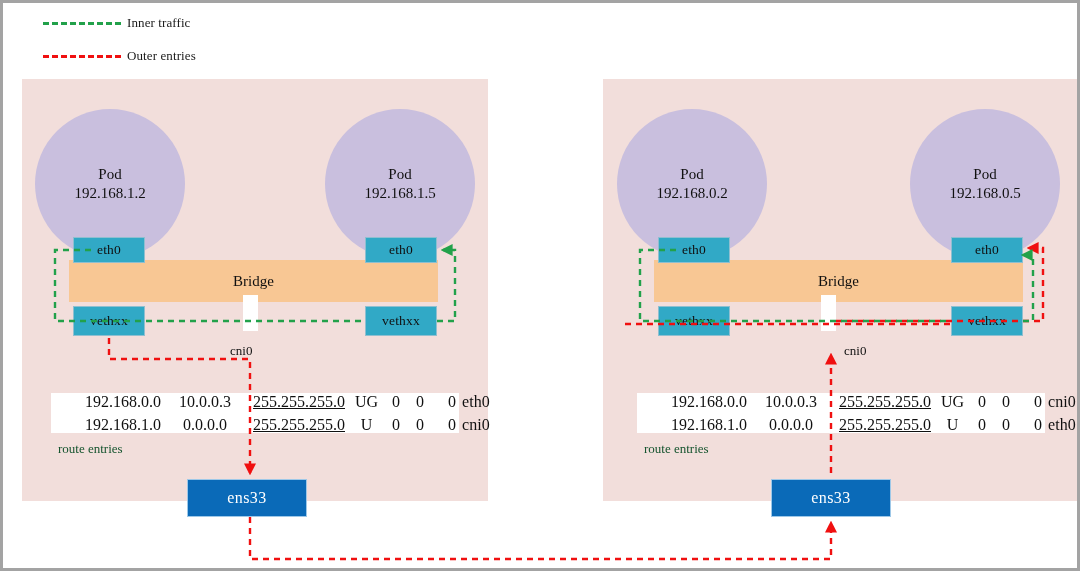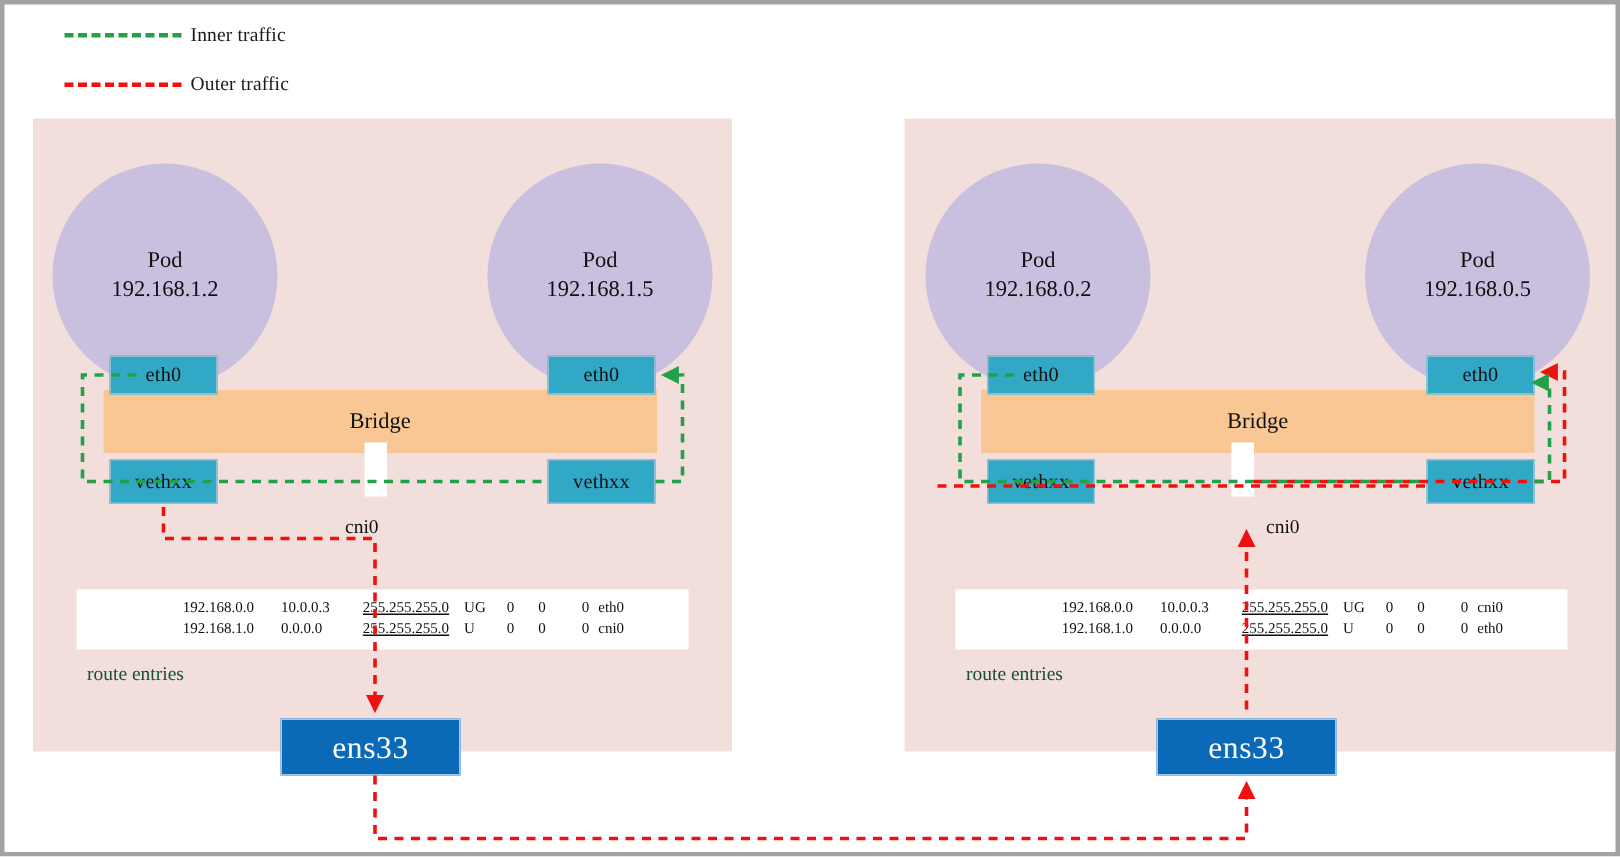--- a/index.html
+++ b/index.html
@@ -109,38 +109,39 @@
   
   .ens-box {
     position: absolute;
     background: #0A6AB8;
     border: 1px solid #9ec8e8;
     box-sizing: border-box;
     display: flex;
     align-items: center;
     justify-content: center;
     color: #ffffff;
-    font-size: 21px;
+    font-size: 16px;
     letter-spacing: 0.4px;
   }
 
   
   .route-table {
     position: absolute;
     background: #ffffff;
     box-sizing: border-box;
     display: flex;
     flex-direction: column;
     justify-content: center;
   }
   .route-table table {
     border-collapse: collapse;
     margin: 1px auto;
-    font-size: 10px;
-    color: #101010;
+    font-size: 16px;
+    color: #101010;
+    text-align: center;
   }
   .route-table td {
     padding: 0 6px 0 0;
     white-space: nowrap;
     line-height: 1.45;
   }
   .route-table td.c-dest   { padding-left: 34px; }
   .route-table td.c-gw     { padding-left: 12px; }
   .route-table td.c-mask   { padding-left: 16px; text-decoration: underline; }
   .route-table td.c-flags  { padding-left: 4px; }
@@ -158,21 +159,21 @@
 <body>
 
 <div id="canvas">
 
   <div class="legend-row" style="left:40px; top:12px;">
     <span class="legend-swatch" style="border-top-color:#22A14A;"></span>
     <span class="legend-label">Inner traffic</span>
   </div>
   <div class="legend-row" style="left:40px; top:45px;">
     <span class="legend-swatch" style="border-top-color:#F01010;"></span>
-    <span class="legend-label">Outer traffic</span>
+    <span class="legend-label">Outer entries</span>
   </div>
 
   <div class="node-panel" style="left:19px; top:76px; width:466px; height:422px;"></div>
 
   <div class="pod-circle" style="left:32px; top:106px; width:150px; height:150px;">
     <span>Pod</span>
     <span>192.168.1.2</span>
   </div>
   <div class="pod-circle" style="left:322px; top:106px; width:150px; height:150px;">
     <span>Pod</span>

